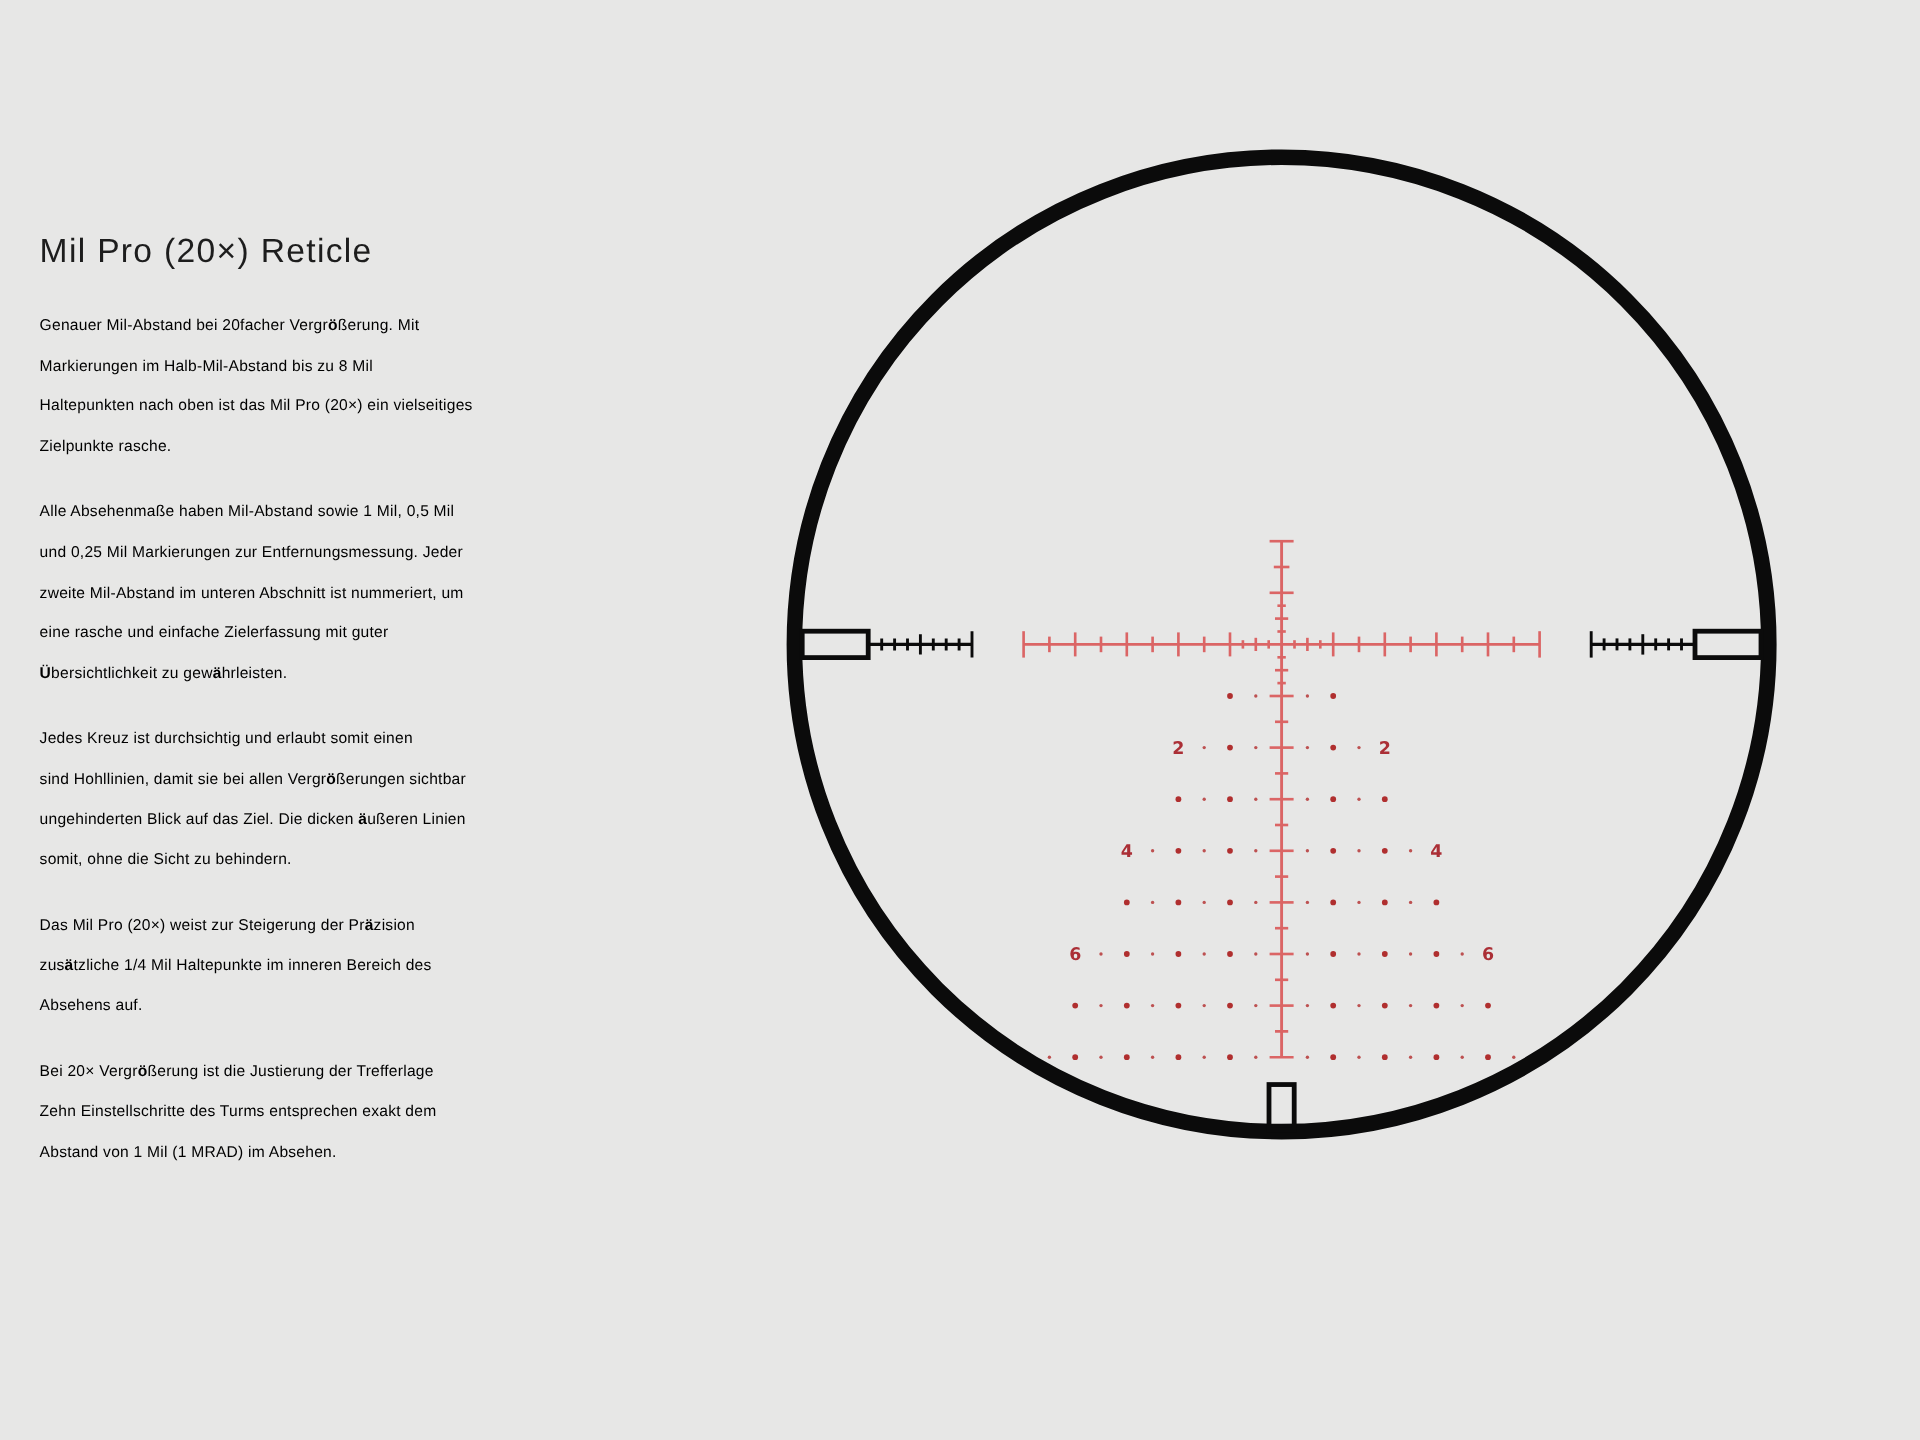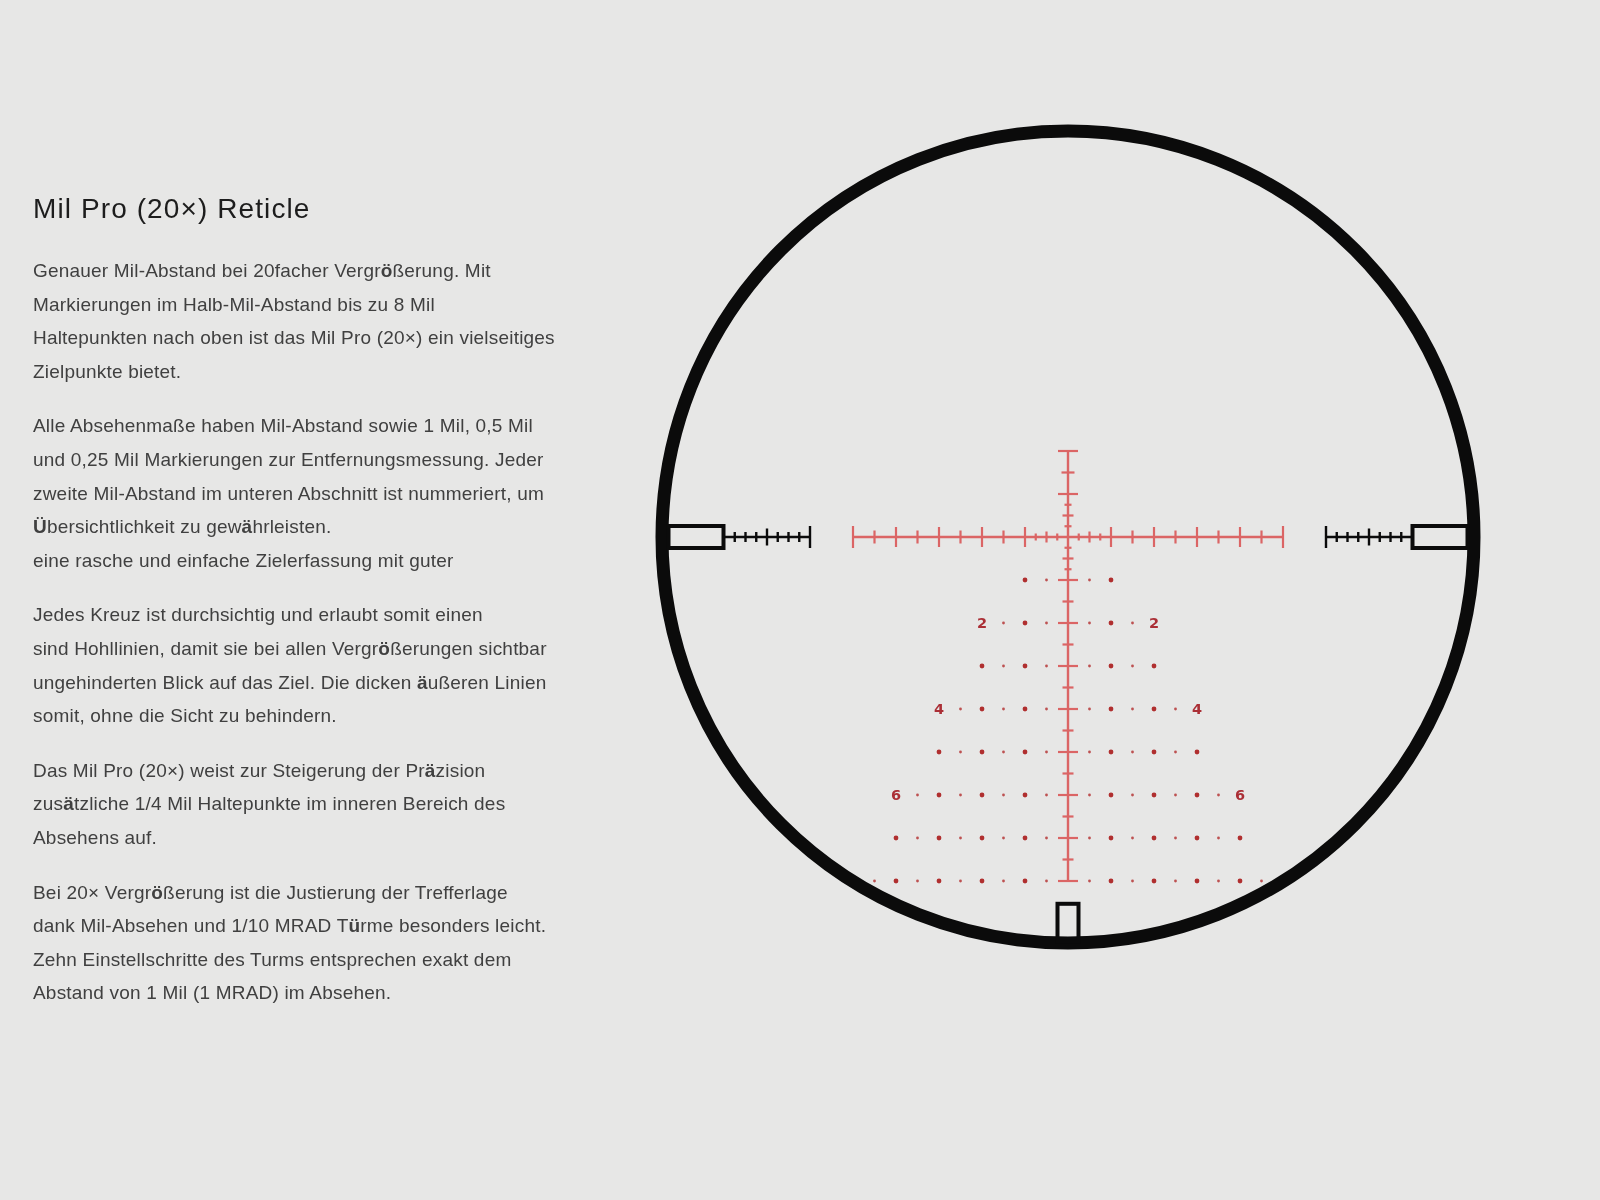--- a/index.html
+++ b/index.html
@@ -15,23 +15,23 @@
   .title {
     font-size:28px;
     font-weight:400;
     color:#1d1d1d;
     letter-spacing:1.1px;
     line-height:38px;
     margin-bottom:26px;
   }
   .para { margin-bottom:21px; }
   .tline {
-    font-size:19px;
+    font-size:13px;
     line-height:33.6px;
-    color:#404040;
+    color:#000000;
     letter-spacing:0.2px;
     white-space:nowrap;
     font-weight:400;
   }
   .um { font-weight:700; }
   .reticle-fig {
     position:absolute;
     left:638px;
     top:107px;
     width:860px;
@@ -43,43 +43,42 @@
 <body>
 
 <div class="page">
 
   <section class="text-col">
     <h1 class="title">Mil Pro (20×) Reticle</h1>
     <div class="para">
         <div class="tline">Genauer Mil-Abstand bei 20facher Vergr<span class="um">ö</span>ßerung. Mit</div>
         <div class="tline">Markierungen im Halb-Mil-Abstand bis zu 8 Mil</div>
         <div class="tline">Haltepunkten nach oben ist das Mil Pro (20×) ein vielseitiges</div>
-        <div class="tline">Zielpunkte bietet.</div>
+        <div class="tline">Zielpunkte rasche.</div>
       </div>
     <div class="para">
         <div class="tline">Alle Absehenmaße haben Mil-Abstand sowie 1 Mil, 0,5 Mil</div>
         <div class="tline">und 0,25 Mil Markierungen zur Entfernungsmessung. Jeder</div>
         <div class="tline">zweite Mil-Abstand im unteren Abschnitt ist nummeriert, um</div>
+        <div class="tline">eine rasche und einfache Zielerfassung mit guter</div>
         <div class="tline"><span class="um">Ü</span>bersichtlichkeit zu gew<span class="um">ä</span>hrleisten.</div>
-        <div class="tline">eine rasche und einfache Zielerfassung mit guter</div>
       </div>
     <div class="para">
         <div class="tline">Jedes Kreuz ist durchsichtig und erlaubt somit einen</div>
         <div class="tline">sind Hohllinien, damit sie bei allen Vergr<span class="um">ö</span>ßerungen sichtbar</div>
         <div class="tline">ungehinderten Blick auf das Ziel. Die dicken <span class="um">ä</span>ußeren Linien</div>
         <div class="tline">somit, ohne die Sicht zu behindern.</div>
       </div>
     <div class="para">
         <div class="tline">Das Mil Pro (20×) weist zur Steigerung der Pr<span class="um">ä</span>zision</div>
         <div class="tline">zus<span class="um">ä</span>tzliche 1/4 Mil Haltepunkte im inneren Bereich des</div>
         <div class="tline">Absehens auf.</div>
       </div>
     <div class="para">
         <div class="tline">Bei 20× Vergr<span class="um">ö</span>ßerung ist die Justierung der Trefferlage</div>
-        <div class="tline">dank Mil-Absehen und 1/10 MRAD T<span class="um">ü</span>rme besonders leicht.</div>
         <div class="tline">Zehn Einstellschritte des Turms entsprechen exakt dem</div>
         <div class="tline">Abstand von 1 Mil (1 MRAD) im Absehen.</div>
       </div>
   </section>
 
   <figure class="reticle-fig">
     <svg width="860" height="860" viewBox="0 0 860 860" xmlns="http://www.w3.org/2000/svg">
         <g>
           <circle cx="430" cy="430" r="406" fill="none" stroke="#0b0b0b" stroke-width="13"></circle>
         </g>

